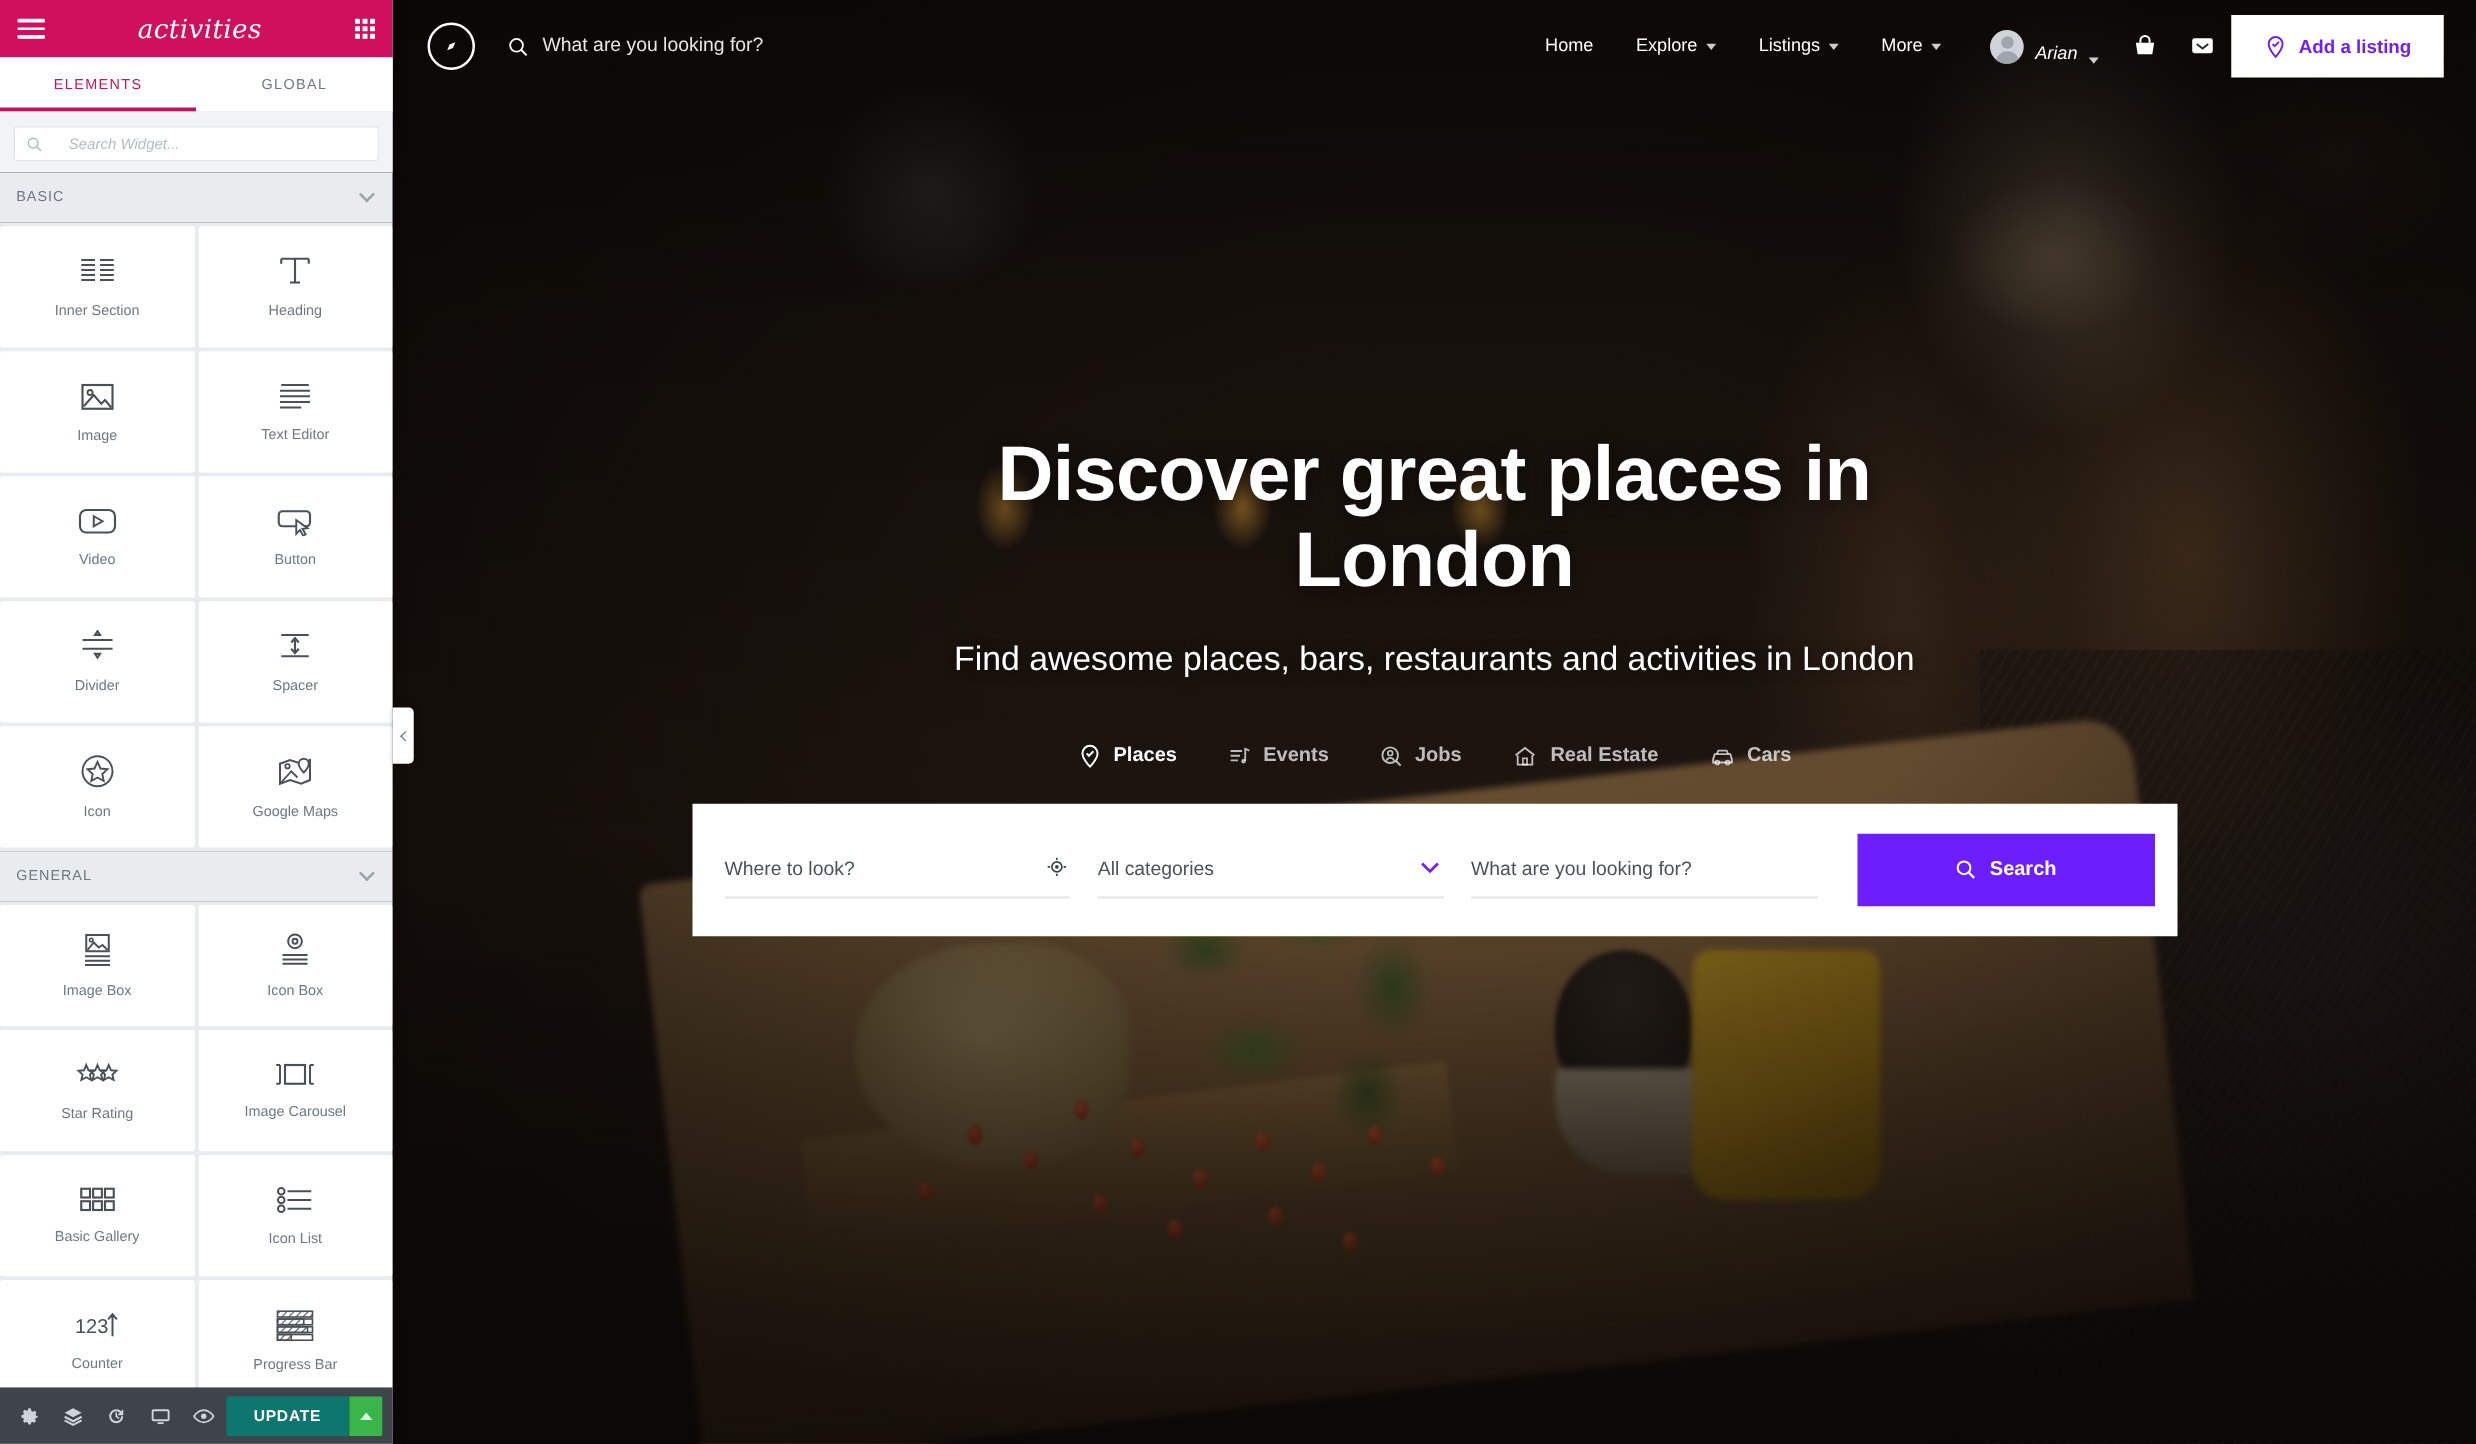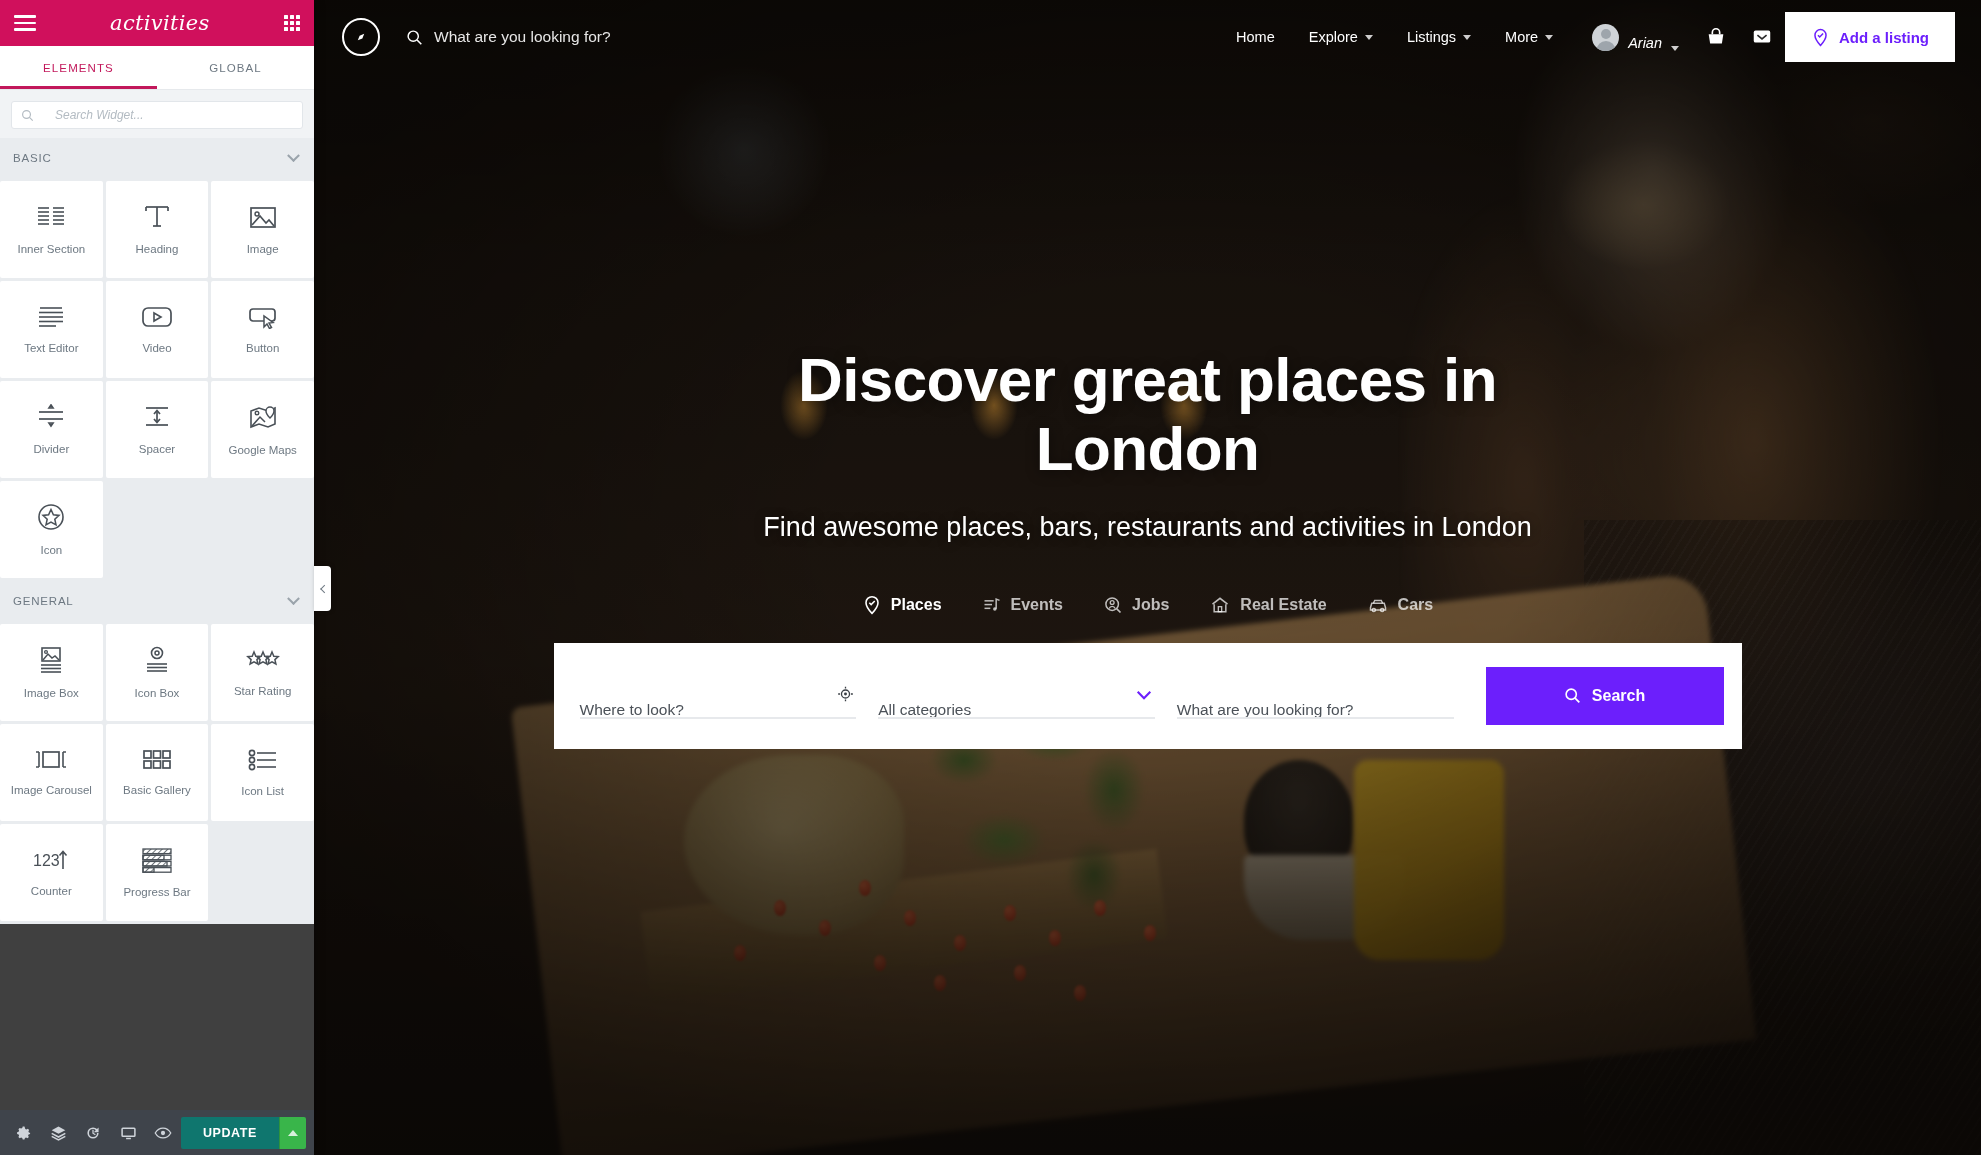--- a/index.html
+++ b/index.html
@@ -54,21 +54,21 @@
 
   .panel-scroll { flex:1; overflow:hidden; background:#404040; }
   .section-head {
     height:40px; display:flex; align-items:center; justify-content:space-between;
     padding:0 16px 0 13px; font-size:11.5px; color:#6d7882; letter-spacing:.8px;
     cursor:pointer; background:#e9ecef;
   }
   .chev { width:9px; height:9px; border-right:2px solid #9aa3ab; border-bottom:2px solid #9aa3ab;
           transform:rotate(45deg) translate(-2px,-2px); }
 
-  .widgets { display:grid; grid-template-columns:1fr 1fr 1fr; gap:3px; padding:3px 0; background:#e9ecef; }
+  .widgets { display:grid; grid-template-columns:1fr 1fr; gap:3px; padding:3px 0; background:#e9ecef; }
   .widget {
     background:#fff; height:97px; display:flex; flex-direction:column;
     align-items:center; justify-content:center; gap:13px; cursor:grab;
     border-radius:2px;
   }
   .widget .wlabel { font-size:11.5px; color:#6d7882; }
   .widget svg { display:block; }
 
   .panel-footer {
     height:45px; background:#3f444b; display:flex; align-items:center;
@@ -227,21 +227,21 @@
     font-size:16px; font-weight:bold; cursor:pointer; padding:4px 2px;
   }
   .cat.active { color:#fff; }
   .cat svg { flex:0 0 auto; }
 
   
   .search-form {
     margin:24px auto 0; width:1188px; background:#fff; height:106px;
     display:flex; align-items:center; padding:0 18px; gap:0;
   }
-  .field { flex:1; position:relative; display:flex; align-items:flex-end; height:46px; padding:0 12px 0 8px; }
+  .field { flex:1; position:relative; display:flex; align-items:center; height:46px; padding:0 12px 0 8px; }
   .field .ftext { font-size:15.5px; color:#4b5158; }
   .field .fline { position:absolute; left:8px; right:14px; bottom:0; height:2px; background:#e7e9ec; }
   .field .fic { position:absolute; right:16px; top:50%; transform:translateY(-50%); }
   .btn-search {
     width:238px; height:58px; background:#6c1ffc; color:#fff; display:flex;
     align-items:center; justify-content:center; gap:11px; cursor:pointer;
     font-size:16px; font-weight:bold; margin-left:18px;
   }
 </style>
 </head>
@@ -373,34 +373,34 @@
               <line x1="5" y1="4" x2="27" y2="4"></line>
                 <line x1="5" y1="21" x2="27" y2="21"></line>
               <line x1="16" y1="7" x2="16" y2="18"></line>
               <path d="M13 10 L16 6.5 L19 10"></path>
                 <path d="M13 15 L16 18.5 L19 15"></path>
             </g>
           </svg>
           <span class="wlabel">Spacer</span>
         </div>
         <div class="widget">
+          <svg width="28" height="28" viewBox="0 0 28 28">
+            <circle cx="14" cy="14" r="12" fill="none" stroke="#495057" stroke-width="1.6"></circle>
+            <path d="M14 6.5 L16.4 11.8 L22 12.4 L17.8 16.2 L19 21.8 L14 19 L9 21.8 L10.2 16.2 L6 12.4 L11.6 11.8 Z" fill="none" stroke="#495057" stroke-width="1.5"></path>
+          </svg>
+          <span class="wlabel">Icon</span>
+        </div>
+        <div class="widget">
           <svg width="30" height="27" viewBox="0 0 30 27">
             <path d="M3 7 L11 4 L20 7 L27 4 V20 L20 23 L11 20 L3 23 Z" fill="none" stroke="#495057" stroke-width="1.6"></path>
             <path d="M4 22 L12 13 L17 18" fill="none" stroke="#495057" stroke-width="1.5"></path>
             <circle cx="9" cy="9" r="1.8" fill="none" stroke="#495057" stroke-width="1.4"></circle>
             <path d="M22 3 a4 4 0 0 1 4 4 c0 3 -4 7 -4 7 s-4 -4 -4 -7 a4 4 0 0 1 4 -4 z" fill="#fff" stroke="#495057" stroke-width="1.5"></path>
           </svg>
           <span class="wlabel">Google Maps</span>
-        </div>
-        <div class="widget">
-          <svg width="28" height="28" viewBox="0 0 28 28">
-            <circle cx="14" cy="14" r="12" fill="none" stroke="#495057" stroke-width="1.6"></circle>
-            <path d="M14 6.5 L16.4 11.8 L22 12.4 L17.8 16.2 L19 21.8 L14 19 L9 21.8 L10.2 16.2 L6 12.4 L11.6 11.8 Z" fill="none" stroke="#495057" stroke-width="1.5"></path>
-          </svg>
-          <span class="wlabel">Icon</span>
         </div>
       </div>
 
       <div class="section-head">
         <span>GENERAL</span>
         <span class="chev"></span>
       </div>
       <div class="widgets">
         <div class="widget">
           <svg width="30" height="28" viewBox="0 0 30 28">

